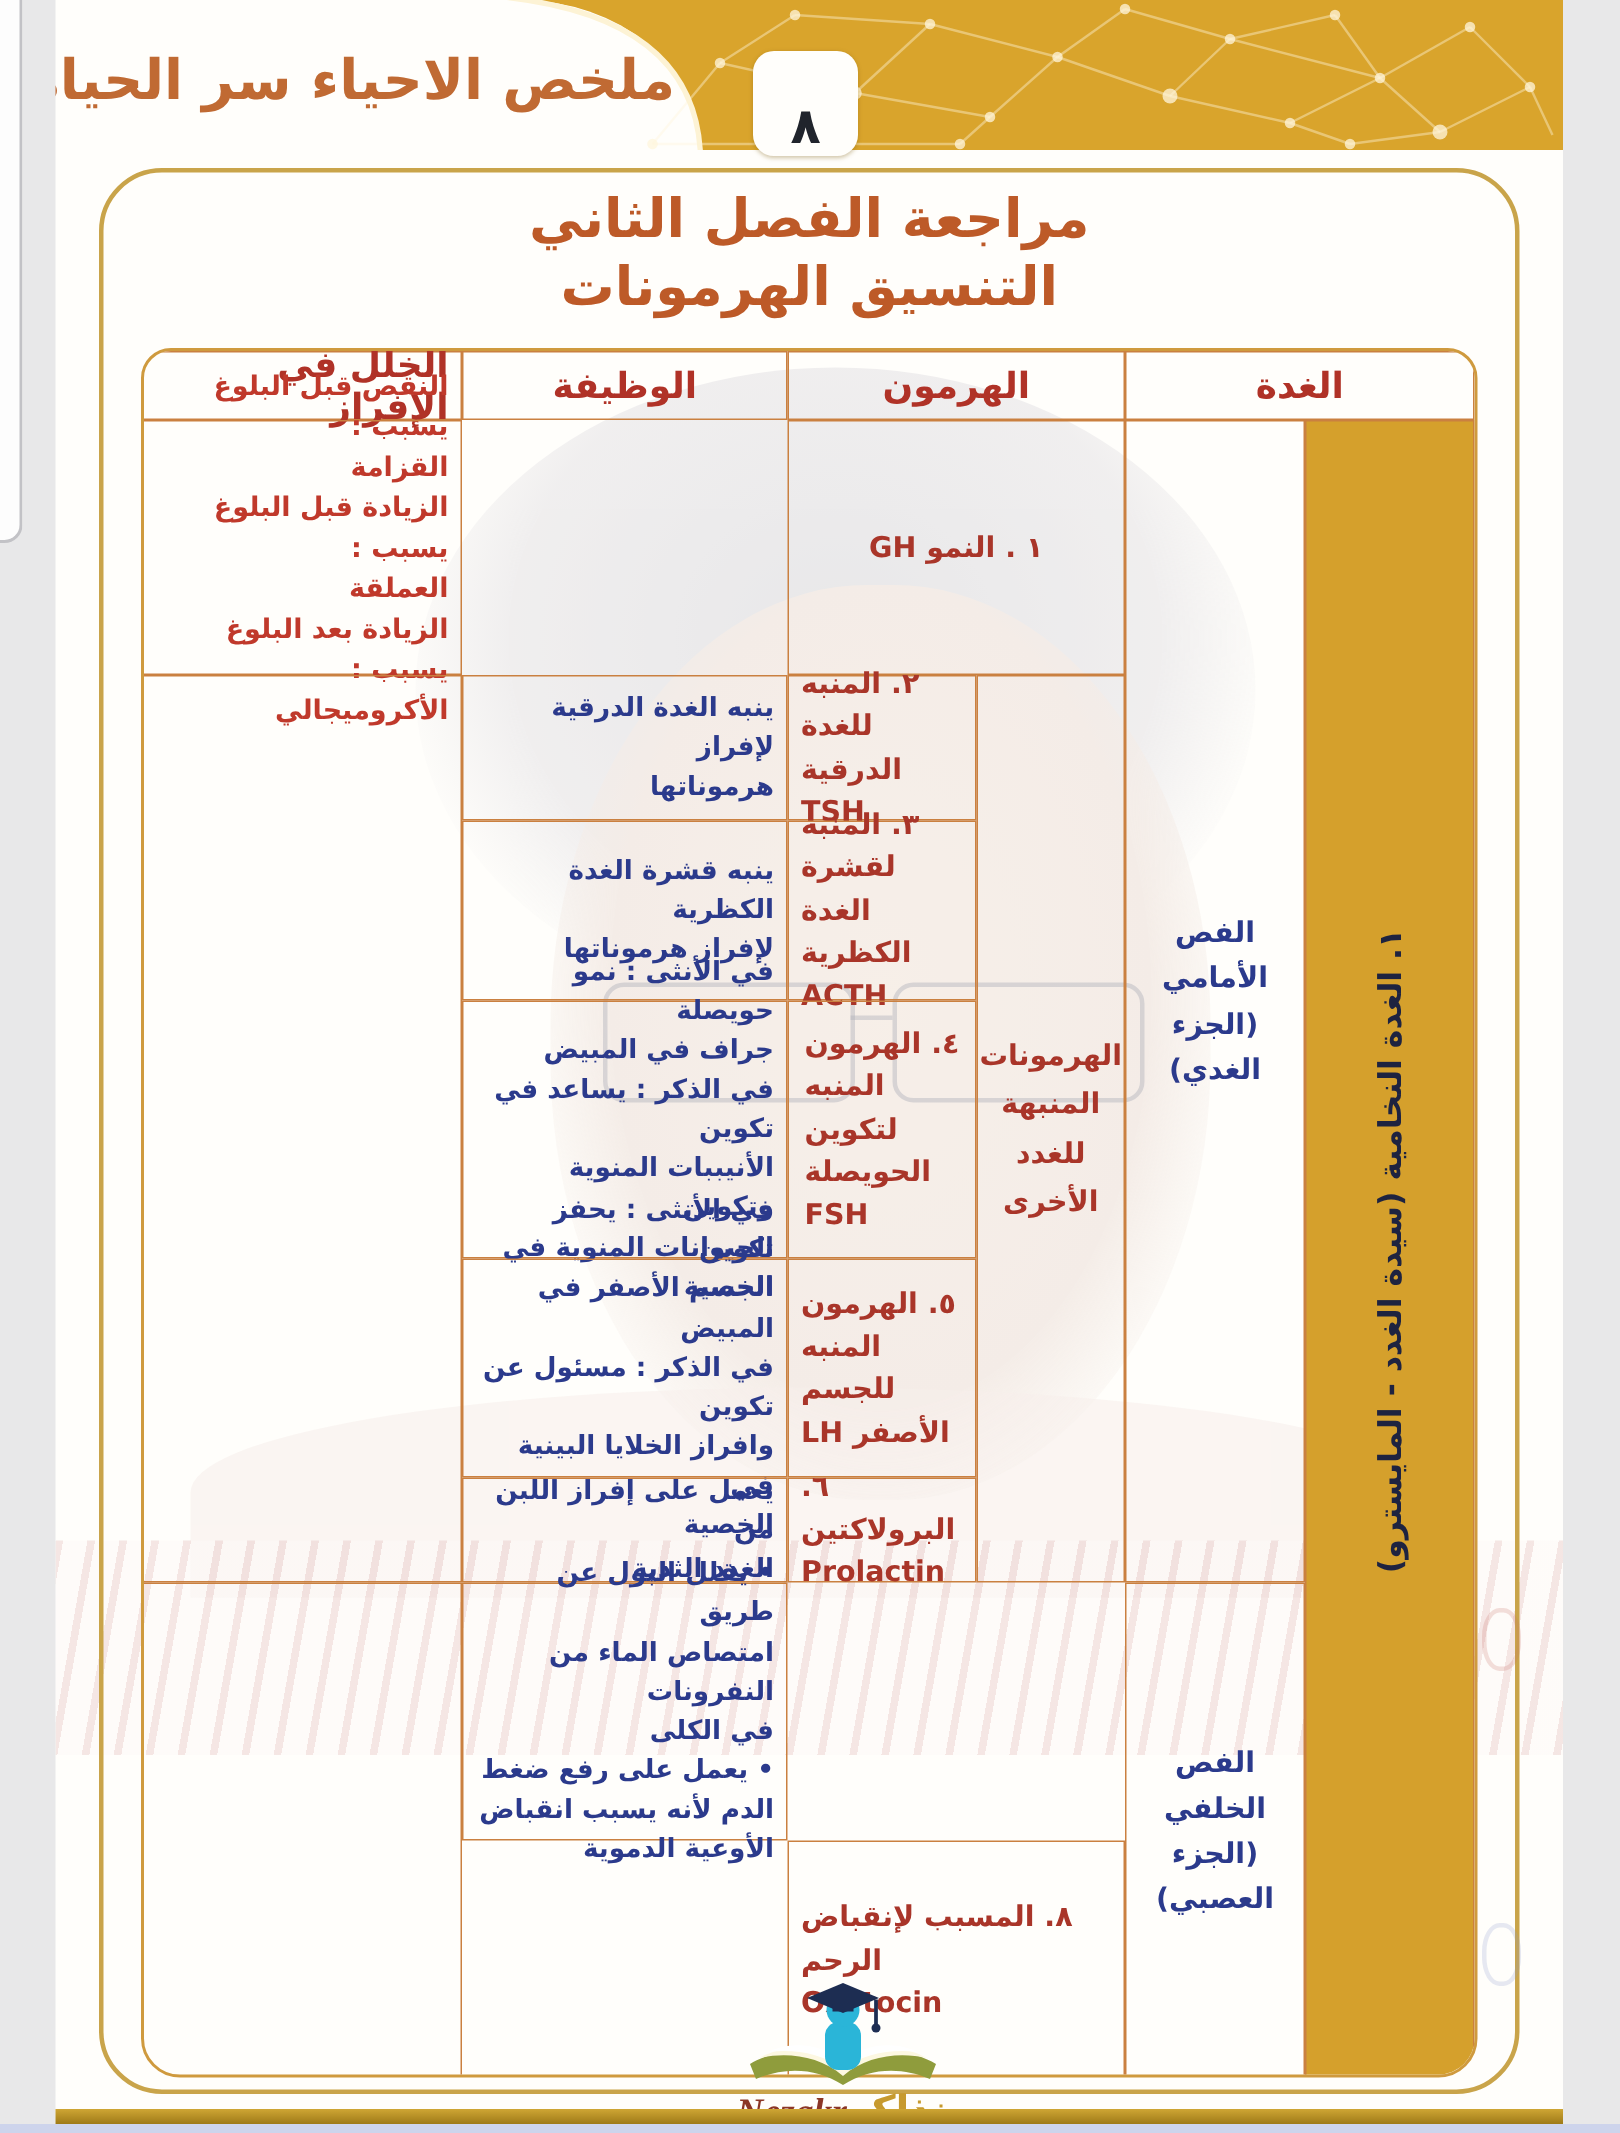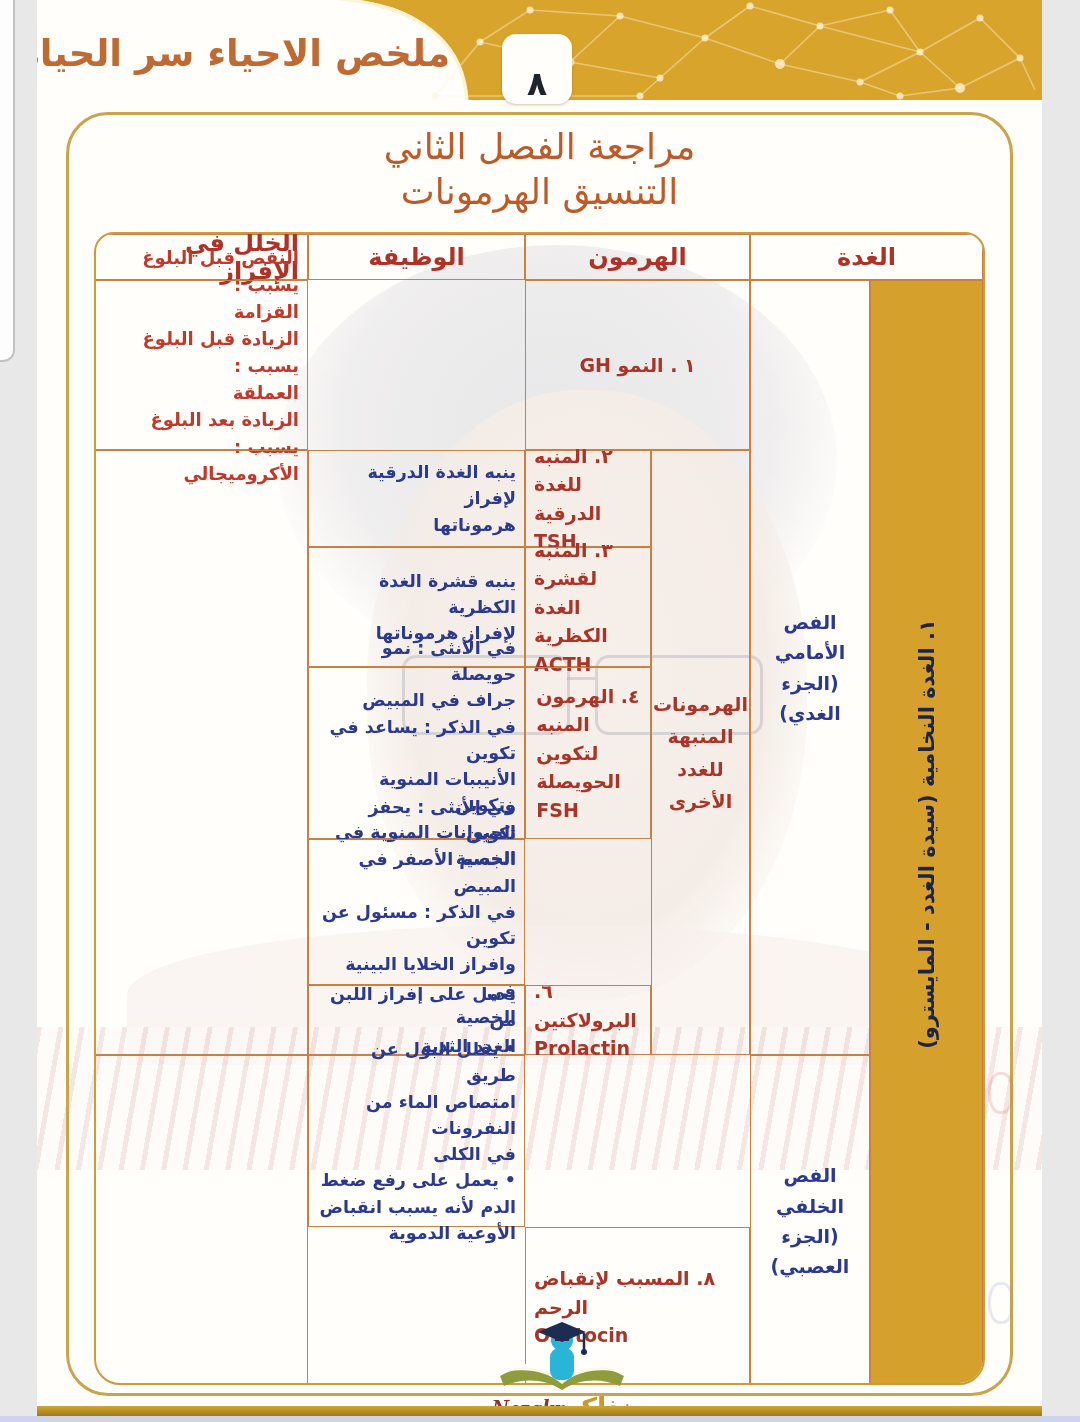--- a/index.html
+++ b/index.html
@@ -29,21 +29,21 @@
   .banner-title{font-size:37px;font-weight:bold;color:var(--title-orange,#c06a33);direction:rtl;white-space:nowrap}
   .banner-svg{position:absolute;left:0;top:0;width:1027px;height:100px}
   .page-tab{position:absolute;left:487px;top:34px;width:70px;height:70px;background:#fffefb;border-radius:14px;
             box-shadow:0 1px 3px rgba(120,90,10,.35);display:flex;align-items:flex-end;justify-content:center;z-index:5}
   .page-num{font-size:33px;font-weight:bold;color:#20242c;line-height:1.1;padding-bottom:2px}
 
   
   .content-box{position:absolute;left:66px;top:112px;width:947px;height:1284px;
                border:3px solid var(--box-gold,#c9a44a);border-radius:42px;z-index:2}
   .chapter{position:absolute;left:66px;top:124px;width:947px;text-align:center;z-index:3;direction:rtl}
-  .chapter div{font-size:36px;font-weight:normal;color:var(--chapter-orange,#bd5a28);line-height:1.25}
+  .chapter div{font-size:36px;font-weight:bold;color:var(--chapter-orange,#bd5a28);line-height:1.25}
 
   
   .photo{position:absolute;left:37px;top:225px;width:1005px;height:945px;z-index:1;opacity:.55;pointer-events:none}
   .ph-hair{position:absolute;left:240px;top:20px;width:560px;height:430px;border-radius:50%;
            background:radial-gradient(ellipse at 50% 42%,#d6d6db 0%,#e4e2e5 55%,rgba(255,255,255,0) 76%)}
   .ph-face{position:absolute;left:330px;top:165px;width:440px;height:610px;border-radius:48%;
            background:radial-gradient(ellipse at 50% 45%,#f1e3da 0%,#ecdfd8 58%,rgba(255,255,255,0) 80%)}
   .ph-shoulders{position:absolute;left:90px;top:700px;width:830px;height:140px;border-radius:50% 50% 0 0;
                 background:rgba(240,226,222,.55)}
   .ph-shirt{position:absolute;left:0;top:802px;width:1005px;height:143px;
@@ -195,20 +195,23 @@
 TSH</div>
     <div class="c horm" style="grid-area:4/4/5/5">٣. المنبه لقشرة
 الغدة
 الكظرية
 ACTH</div>
     <div class="c horm" style="grid-area:5/4/6/5">٤. الهرمون
 المنبه
 لتكوين
 الحويصلة
 FSH</div>
+    <div class="c horm" style="grid-area:6/4/7/5">٥. الهرمون
+المنبه للجسم
+الأصفر LH</div>
     <div class="c horm" style="grid-area:7/4/8/5">٦. البرولاكتين
 Prolactin</div>
     <div class="c horm" style="grid-area:9/3/10/5">٨. المسبب لإنقباض الرحم
 Oxytocin</div>
 
     <div class="c func" style="grid-area:3/5/4/6">ينبه الغدة الدرقية لإفراز
 هرموناتها</div>
     <div class="c func" style="grid-area:4/5/5/6">ينبه قشرة الغدة الكظرية
 لإفراز هرموناتها</div>
     <div class="c func" style="grid-area:5/5/6/6">في الأنثى : نمو حويصلة

